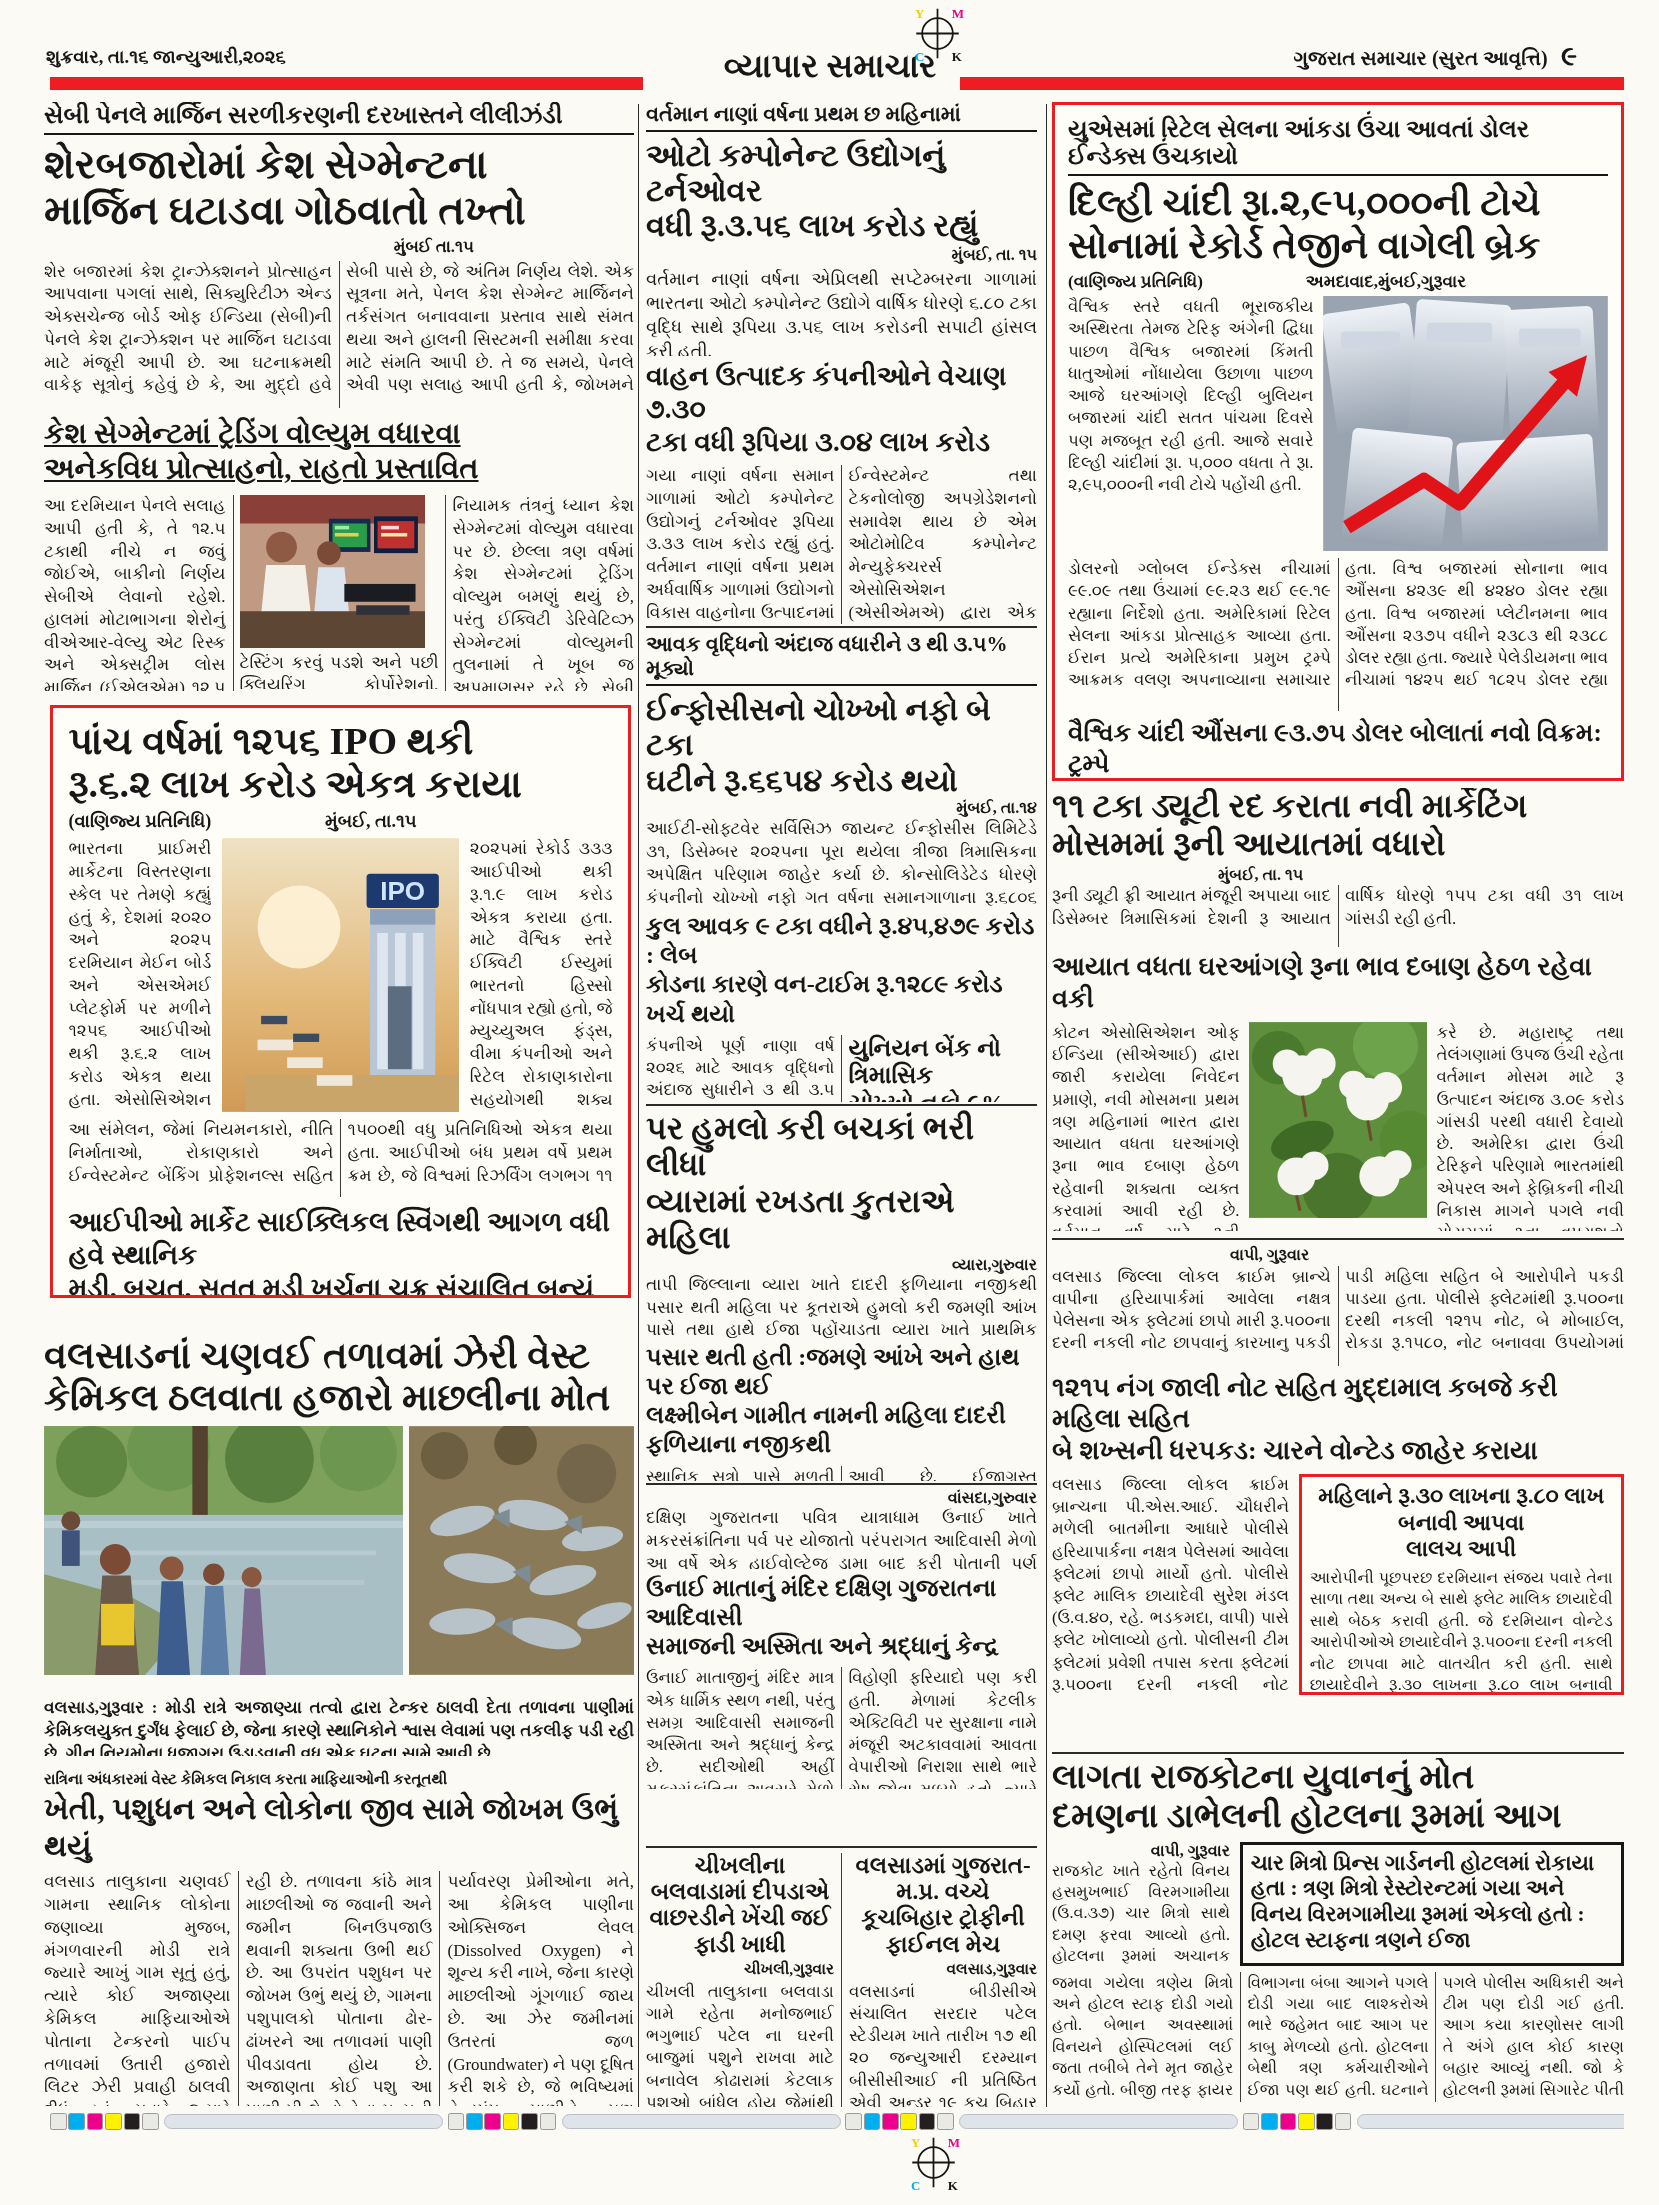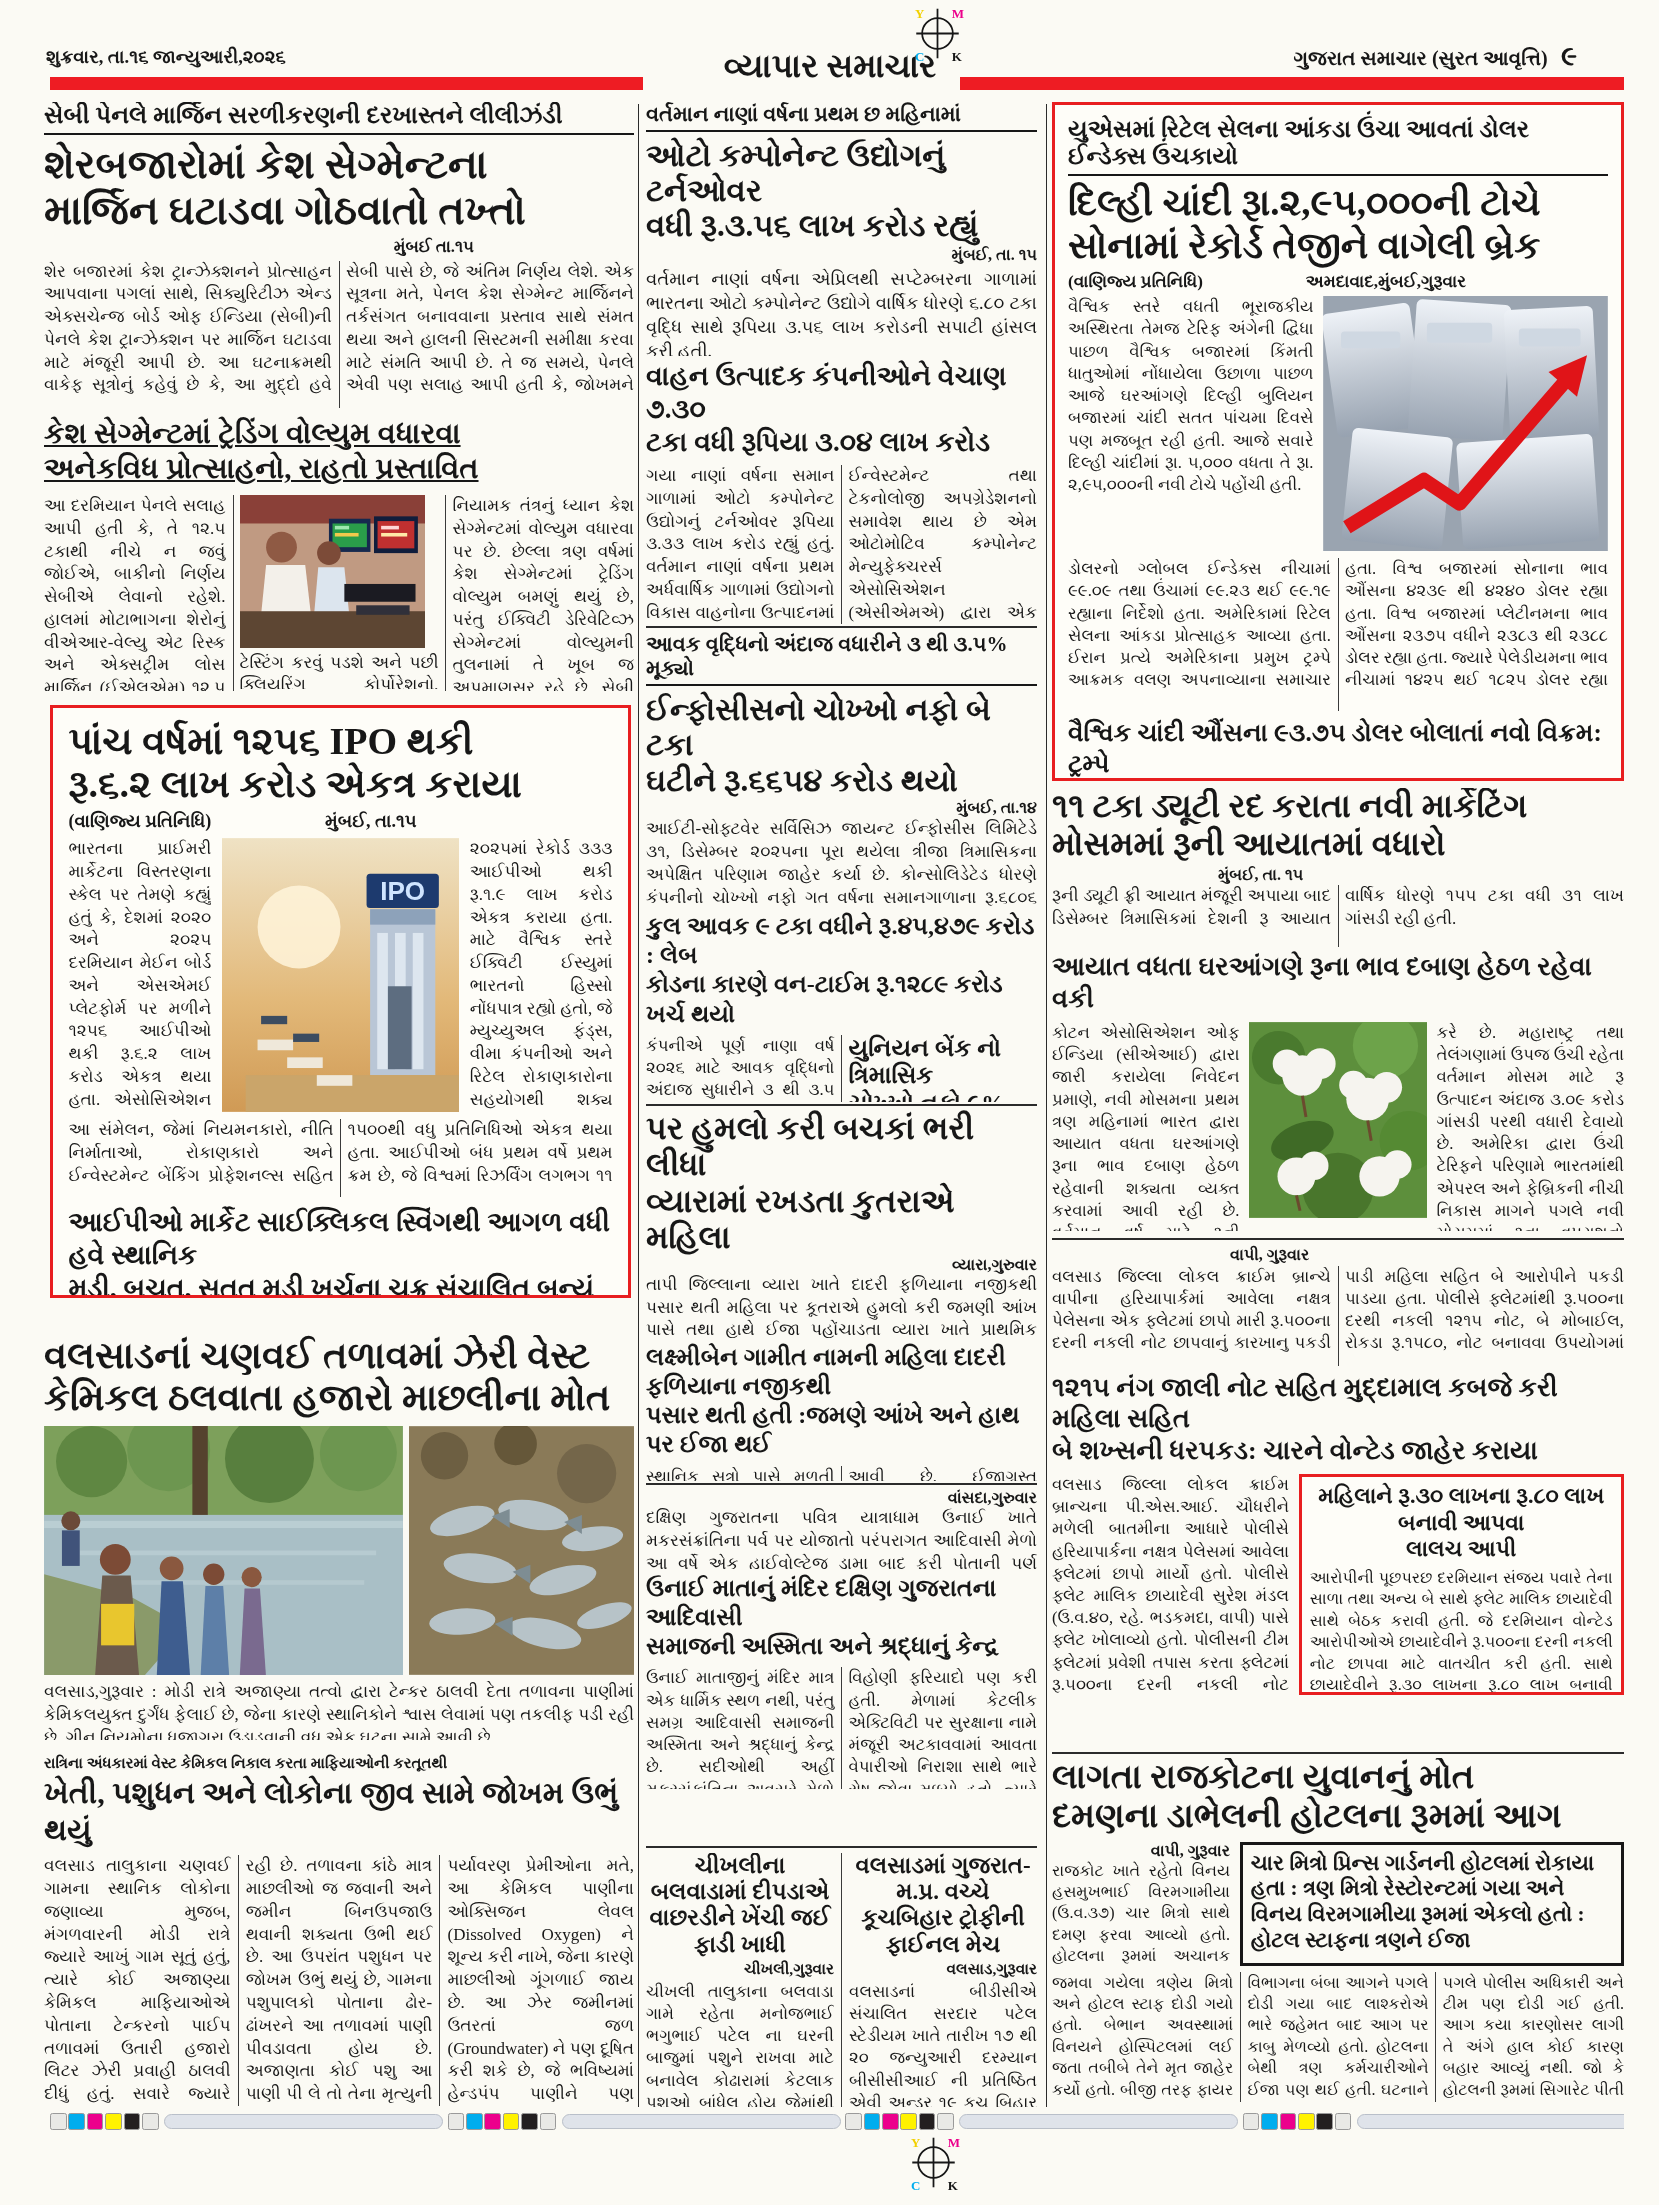--- a/index.html
+++ b/index.html
@@ -182,21 +182,21 @@
           <ellipse cx="330" cy="320" rx="48" ry="18" transform="rotate(-18 330 320)"></ellipse>
         </g>
         <g fill="#7e8d93">
           <polygon points="140,152 170,140 170,172"></polygon>
             <polygon points="262,162 292,150 292,182"></polygon>
             <polygon points="175,246 205,234 205,266"></polygon>
             <polygon points="145,334 175,322 175,354"></polygon>
         </g>
       </svg>
     </div>
-    <div class="bd" style="font-size:17px;height:59px;margin-top:6px;">વલસાડ,ગુરૂવાર : મોડી રાત્રે અજાણ્યા તત્વો દ્વારા ટેન્કર ઠાલવી દેતા તળાવના પાણીમાં કેમિકલયુક્ત દુર્ગંધ ફેલાઈ છે, જેના કારણે સ્થાનિકોને શ્વાસ લેવામાં પણ તકલીફ પડી રહી છે. ગ્રીન નિયમોના ધજાગરા ઉડાડવાની વધુ એક ઘટના સામે આવી છે.</div>
+    <div class="bd" style="font-size:17px;height:59px;margin-top:22px;font-weight:bold;">વલસાડ,ગુરૂવાર : મોડી રાત્રે અજાણ્યા તત્વો દ્વારા ટેન્કર ઠાલવી દેતા તળાવના પાણીમાં કેમિકલયુક્ત દુર્ગંધ ફેલાઈ છે, જેના કારણે સ્થાનિકોને શ્વાસ લેવામાં પણ તકલીફ પડી રહી છે. ગ્રીન નિયમોના ધજાગરા ઉડાડવાની વધુ એક ઘટના સામે આવી છે.</div>
     <div class="sub" style="font-size:15px;margin-top:14px;">રાત્રિના અંધકારમાં વેસ્ટ કેમિકલ નિકાલ કરતા માફિયાઓની કરતૂતથી</div>
     <div class="sub" style="font-size:30px;margin-top:2.4px;">ખેતી, પશુધન અને લોકોના જીવ સામે જોખમ ઉભું થયું</div>
     <div class="flexrow" style="margin-top:7.1px;height:315px;">
       <div class="bd" style="flex:1;font-size:17px;padding-right:7.1px;">વલસાડ તાલુકાના ચણવઈ ગામના સ્થાનિક લોકોના જણાવ્યા મુજબ, મંગળવારની મોડી રાત્રે જ્યારે આખું ગામ સૂતું હતું, ત્યારે કોઈ અજાણ્યા કેમિકલ માફિયાઓએ પોતાના ટેન્કરનો પાઈપ તળાવમાં ઉતારી હજારો લિટર ઝેરી પ્રવાહી ઠાલવી દીધું હતું. સવારે જ્યારે ગ્રામજનો મોર્નિંગ વોક માટે નીકળ્યા ત્યારે તળાવના કિનારે હજારોની સંખ્યામાં નાની-મોટી માછલીઓ મૃત અવસ્થામાં તરતી જોવા મળી હતી અને કેમિકલની તીવ્રતા એટલી વધારે હતી કે ગણતરીના ક્લાકોમાં જ જળચર સૃષ્ટિનો નાશ થઈ ગયો હતો.</div>
       <div class="bd" style="flex:1;font-size:17px;padding:0 7.1px;border-left:1.2px solid #3a3a3a;border-right:1.2px solid #3a3a3a;">રહી છે. તળાવના કાંઠે માત્ર માછલીઓ જ જવાની અને જમીન બિનઉપજાઉ થવાની શક્યતા ઉભી થઈ છે. આ ઉપરાંત પશુધન પર જોખમ ઉભું થયું છે, ગામના પશુપાલકો પોતાના ઢોર-ઢાંખરને આ તળાવમાં પાણી પીવડાવતા હોય છે. અજાણતા કોઈ પશુ આ પાણી પી લે તો તેના મૃત્યુની દહેશત છે. ઘટનાની જાણ થતા જ વલસાડ વહીવટી તંત્ર અને ગુજરાત પોલ્યુશન કંટ્રોલ બોર્ડની ટીમ દોડતી થઈ હતી. અધિકારીઓએ પાણીના સેમ્પલ લઈ તપાસ માટે લેબોરેટરીમાં મોકલ્યા છે.</div>
       <div class="bd" style="flex:1;font-size:17px;padding-left:7.1px;">પર્યાવરણ પ્રેમીઓના મતે, આ કેમિકલ પાણીના ઓક્સિજન લેવલ (Dissolved Oxygen) ને શૂન્ય કરી નાખે, જેના કારણે માછલીઓ ગૂંગળાઈ જાય છે. આ ઝેર જમીનમાં ઉતરતાં જળ (Groundwater) ને પણ દૂષિત કરી શકે છે, જે ભવિષ્યમાં હેન્ડપંપ પાણીને પણ બિનઉપયોગી બનાવી શકે છે. પર્યાવરણને નુકસાન પહોંચાડતા તત્વો સામે માત્ર દંડ નહીં, પરંતુ કડક કાર્યવાહી કરવાની માંગ સાથે ગ્રામજનોએ આંદોલનની ચીમકી આપી છે.</div>
     </div>
   </div>
 
   <div class="abs" style="left:646px;top:102px;width:391px;height:522px;overflow:hidden;">
@@ -246,22 +246,22 @@
   <div class="hrule" style="left:646px;top:1104px;width:391px;"></div>
 
   <div class="abs" style="left:646px;top:1110px;width:391px;height:371px;overflow:hidden;">
     <div class="hl" style="font-size:32px;">
       <div>પર હુમલો કરી બચકાં ભરી લીધા</div>
       <div>વ્યારામાં રખડતા કુતરાએ મહિલા</div>
     </div>
     <div class="dl right" style="font-size:16px;">વ્યારા,ગુરુવાર</div>
     <div class="bd" style="font-size:17px;height:64px;">તાપી જિલ્લાના વ્યારા ખાતે દાદરી ફળિયાના નજીકથી પસાર થતી મહિલા પર કૂતરાએ હુમલો કરી જમણી આંખ પાસે તથા હાથે ઈજા પહોંચાડતા વ્યારા ખાતે પ્રાથમિક સારવાર આપી મહિલાને સુરત ખસેડવામાં આવી છે.</div>
     <div class="sub" style="font-size:24px;margin-top:4.7px;">
+      <div>પસાર થતી હતી :જમણે આંખે અને હાથ પર ઈજા થઈ</div>
       <div>લક્ષ્મીબેન ગામીત નામની મહિલા દાદરી ફળિયાના નજીકથી</div>
-      <div>પસાર થતી હતી :જમણે આંખે અને હાથ પર ઈજા થઈ</div>
     </div>
     <div class="flexrow" style="margin-top:6px;height:138px;">
       <div class="bd" style="flex:1;font-size:16.6px;padding-right:6.5px;">સ્થાનિક સૂત્રો પાસે મળતી માહિતી મુજબ વ્યારા દાદરી ફળિયા નજીક રહેતી મહિલા લક્ષ્મીબેન ગામીત ચાલીને ઘર તરફ જઈ રહી હતી.તે વખતે રખડતા કૂતરાએ મહિલા પર અચાનક હુમલો કરી ઈજા પહોંચાડી હતી. તેથી વ્યારા ખાતે પ્રાથમિક સારવાર આપી વધુ સારવાર અર્થે મહિલાને સુરત ખાતે ખસેડવામાં</div>
       <div class="bd" style="flex:1;font-size:16.6px;padding-left:6.5px;border-left:1.2px solid #3a3a3a;">આવી છે. ઈજાગ્રસ્ત મહિલાના વિડિઓ અને ફોટો પણ સોશિયલ મીડિયામાં વાઈરલ થયા હતા.જે ઘટના બાદ રખડતા કૂતરાને લઈ લોકો પણ ડરી રહ્યા છે.વધુમાં નાના બાળકોને ઘરની બહાર એકલા રમવા મુકતા વાલીઓ દ્વારા પણ સાવચેતી રાખવી.</div>
     </div>
   </div>
 
   <div class="hrule" style="left:646px;top:1483px;width:391px;"></div>
 
   <div class="abs" style="left:646px;top:1489px;width:391px;height:355px;overflow:hidden;">

